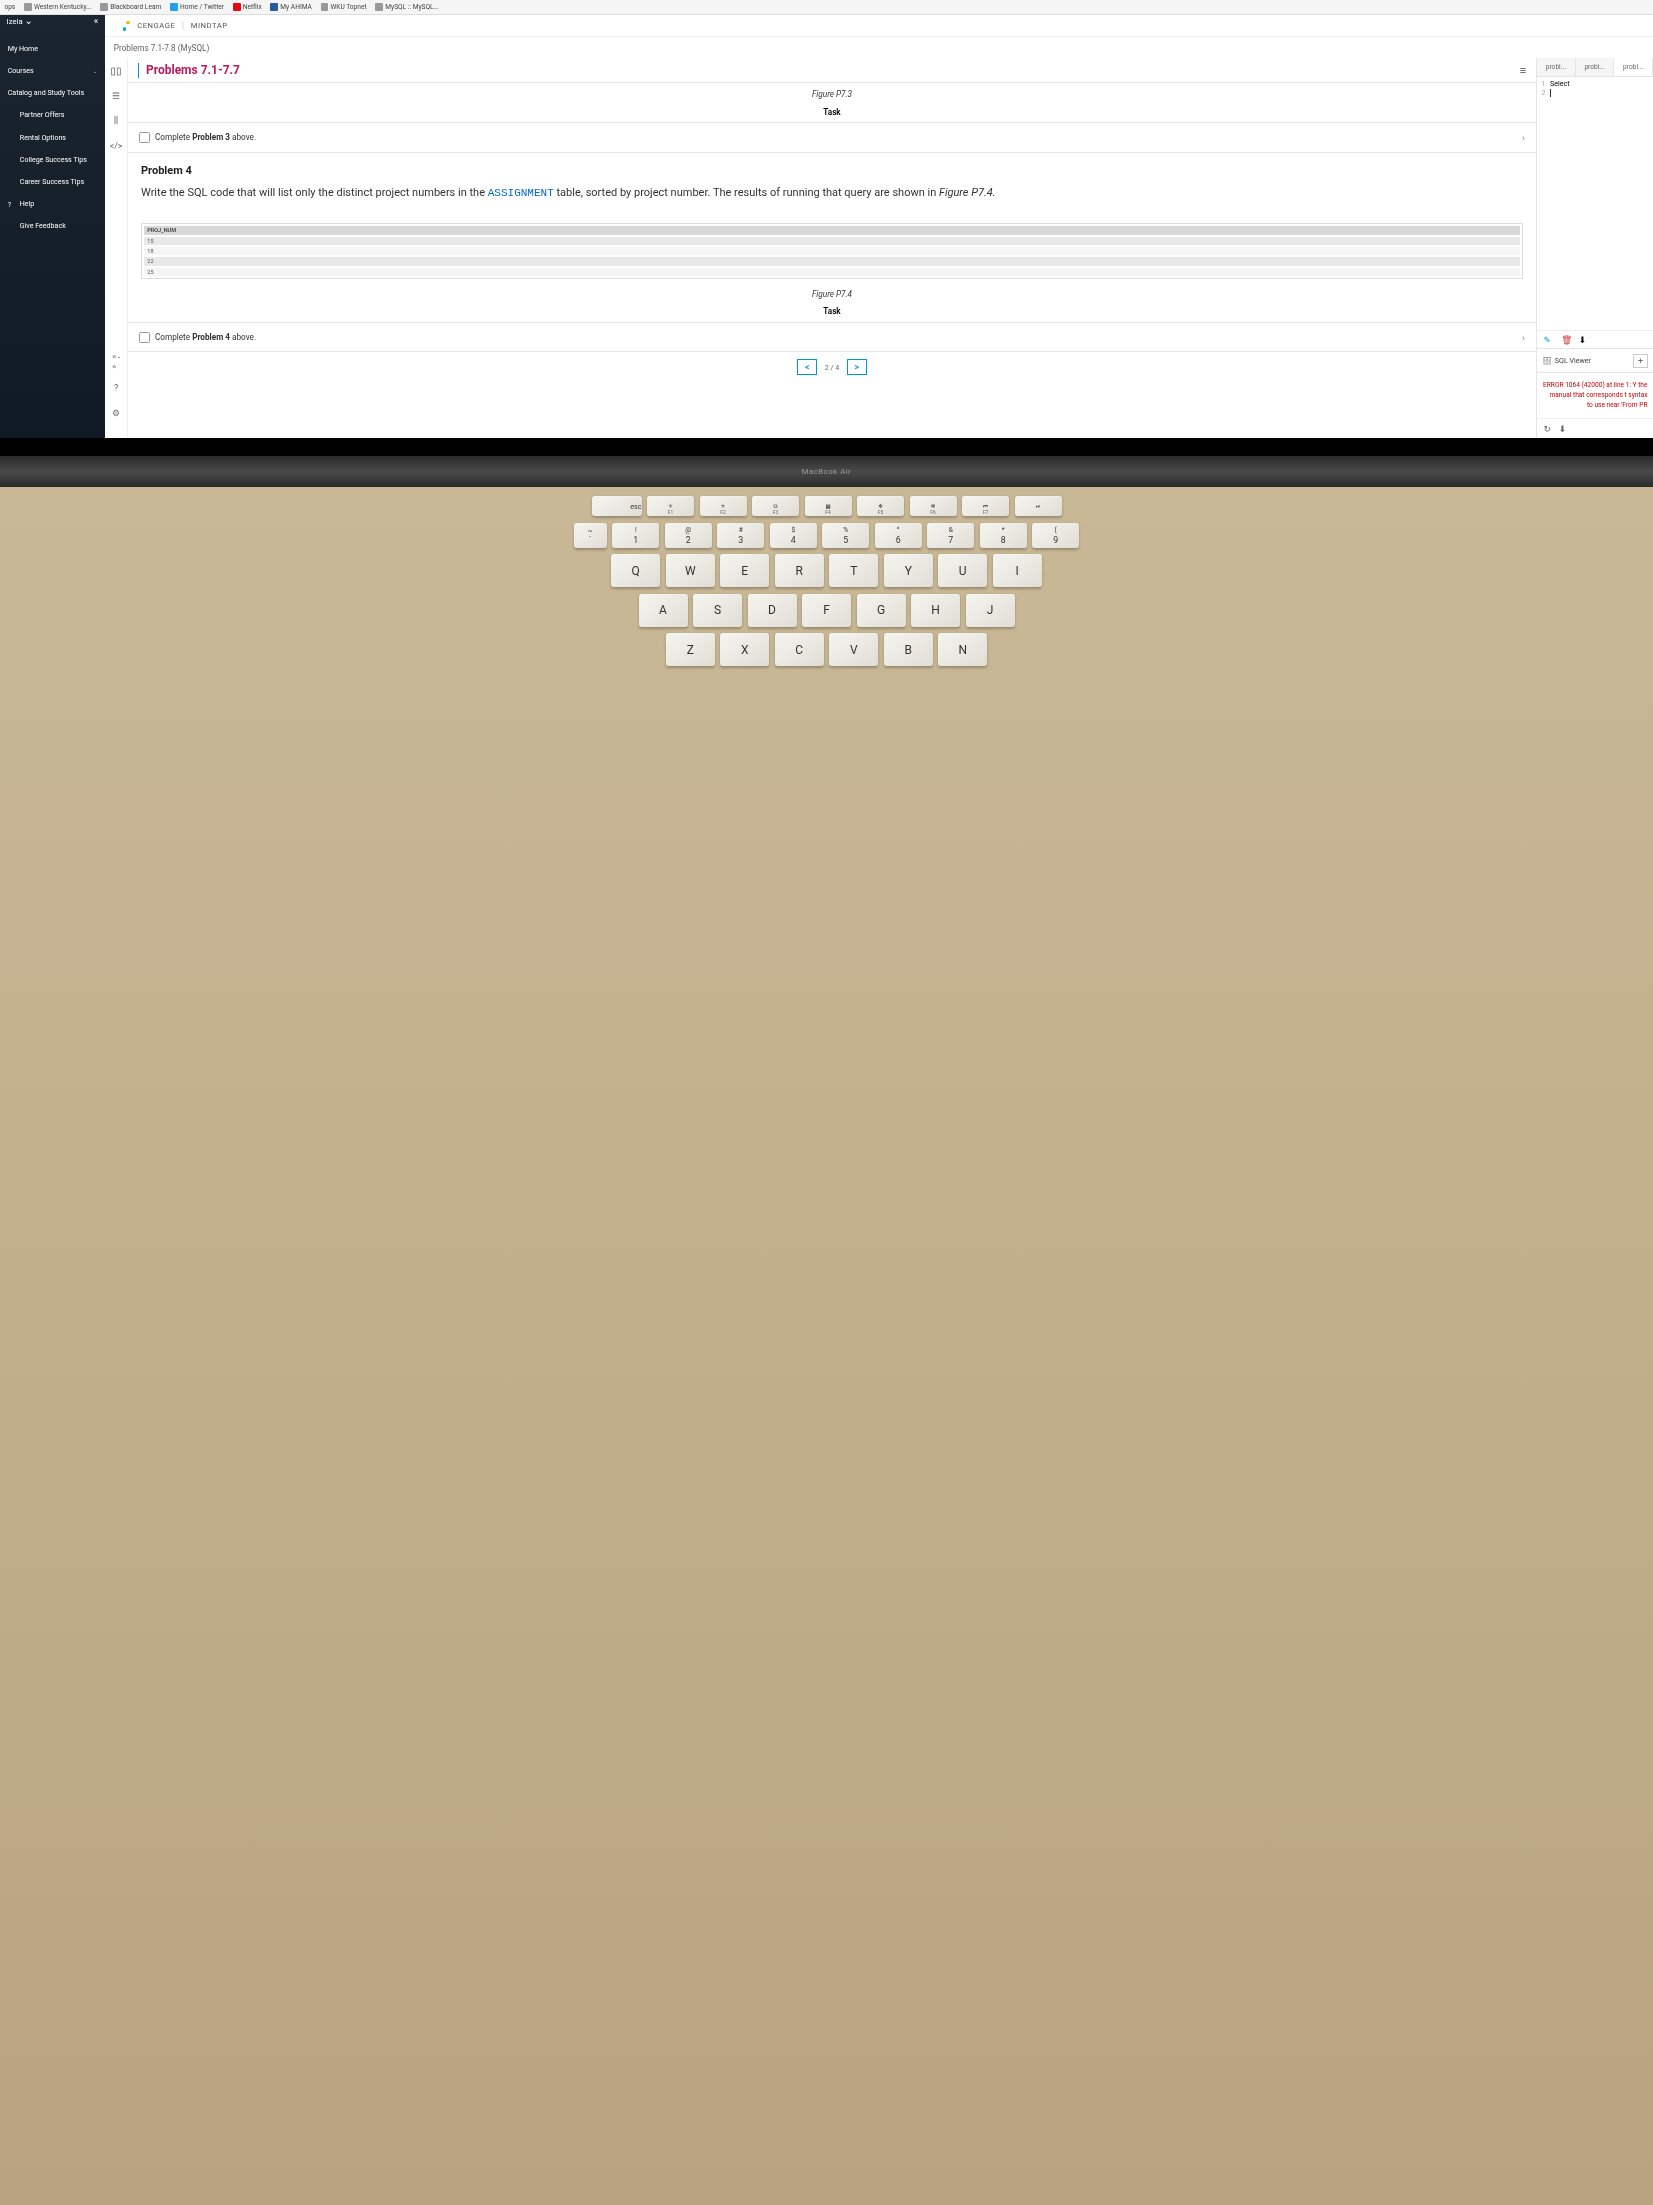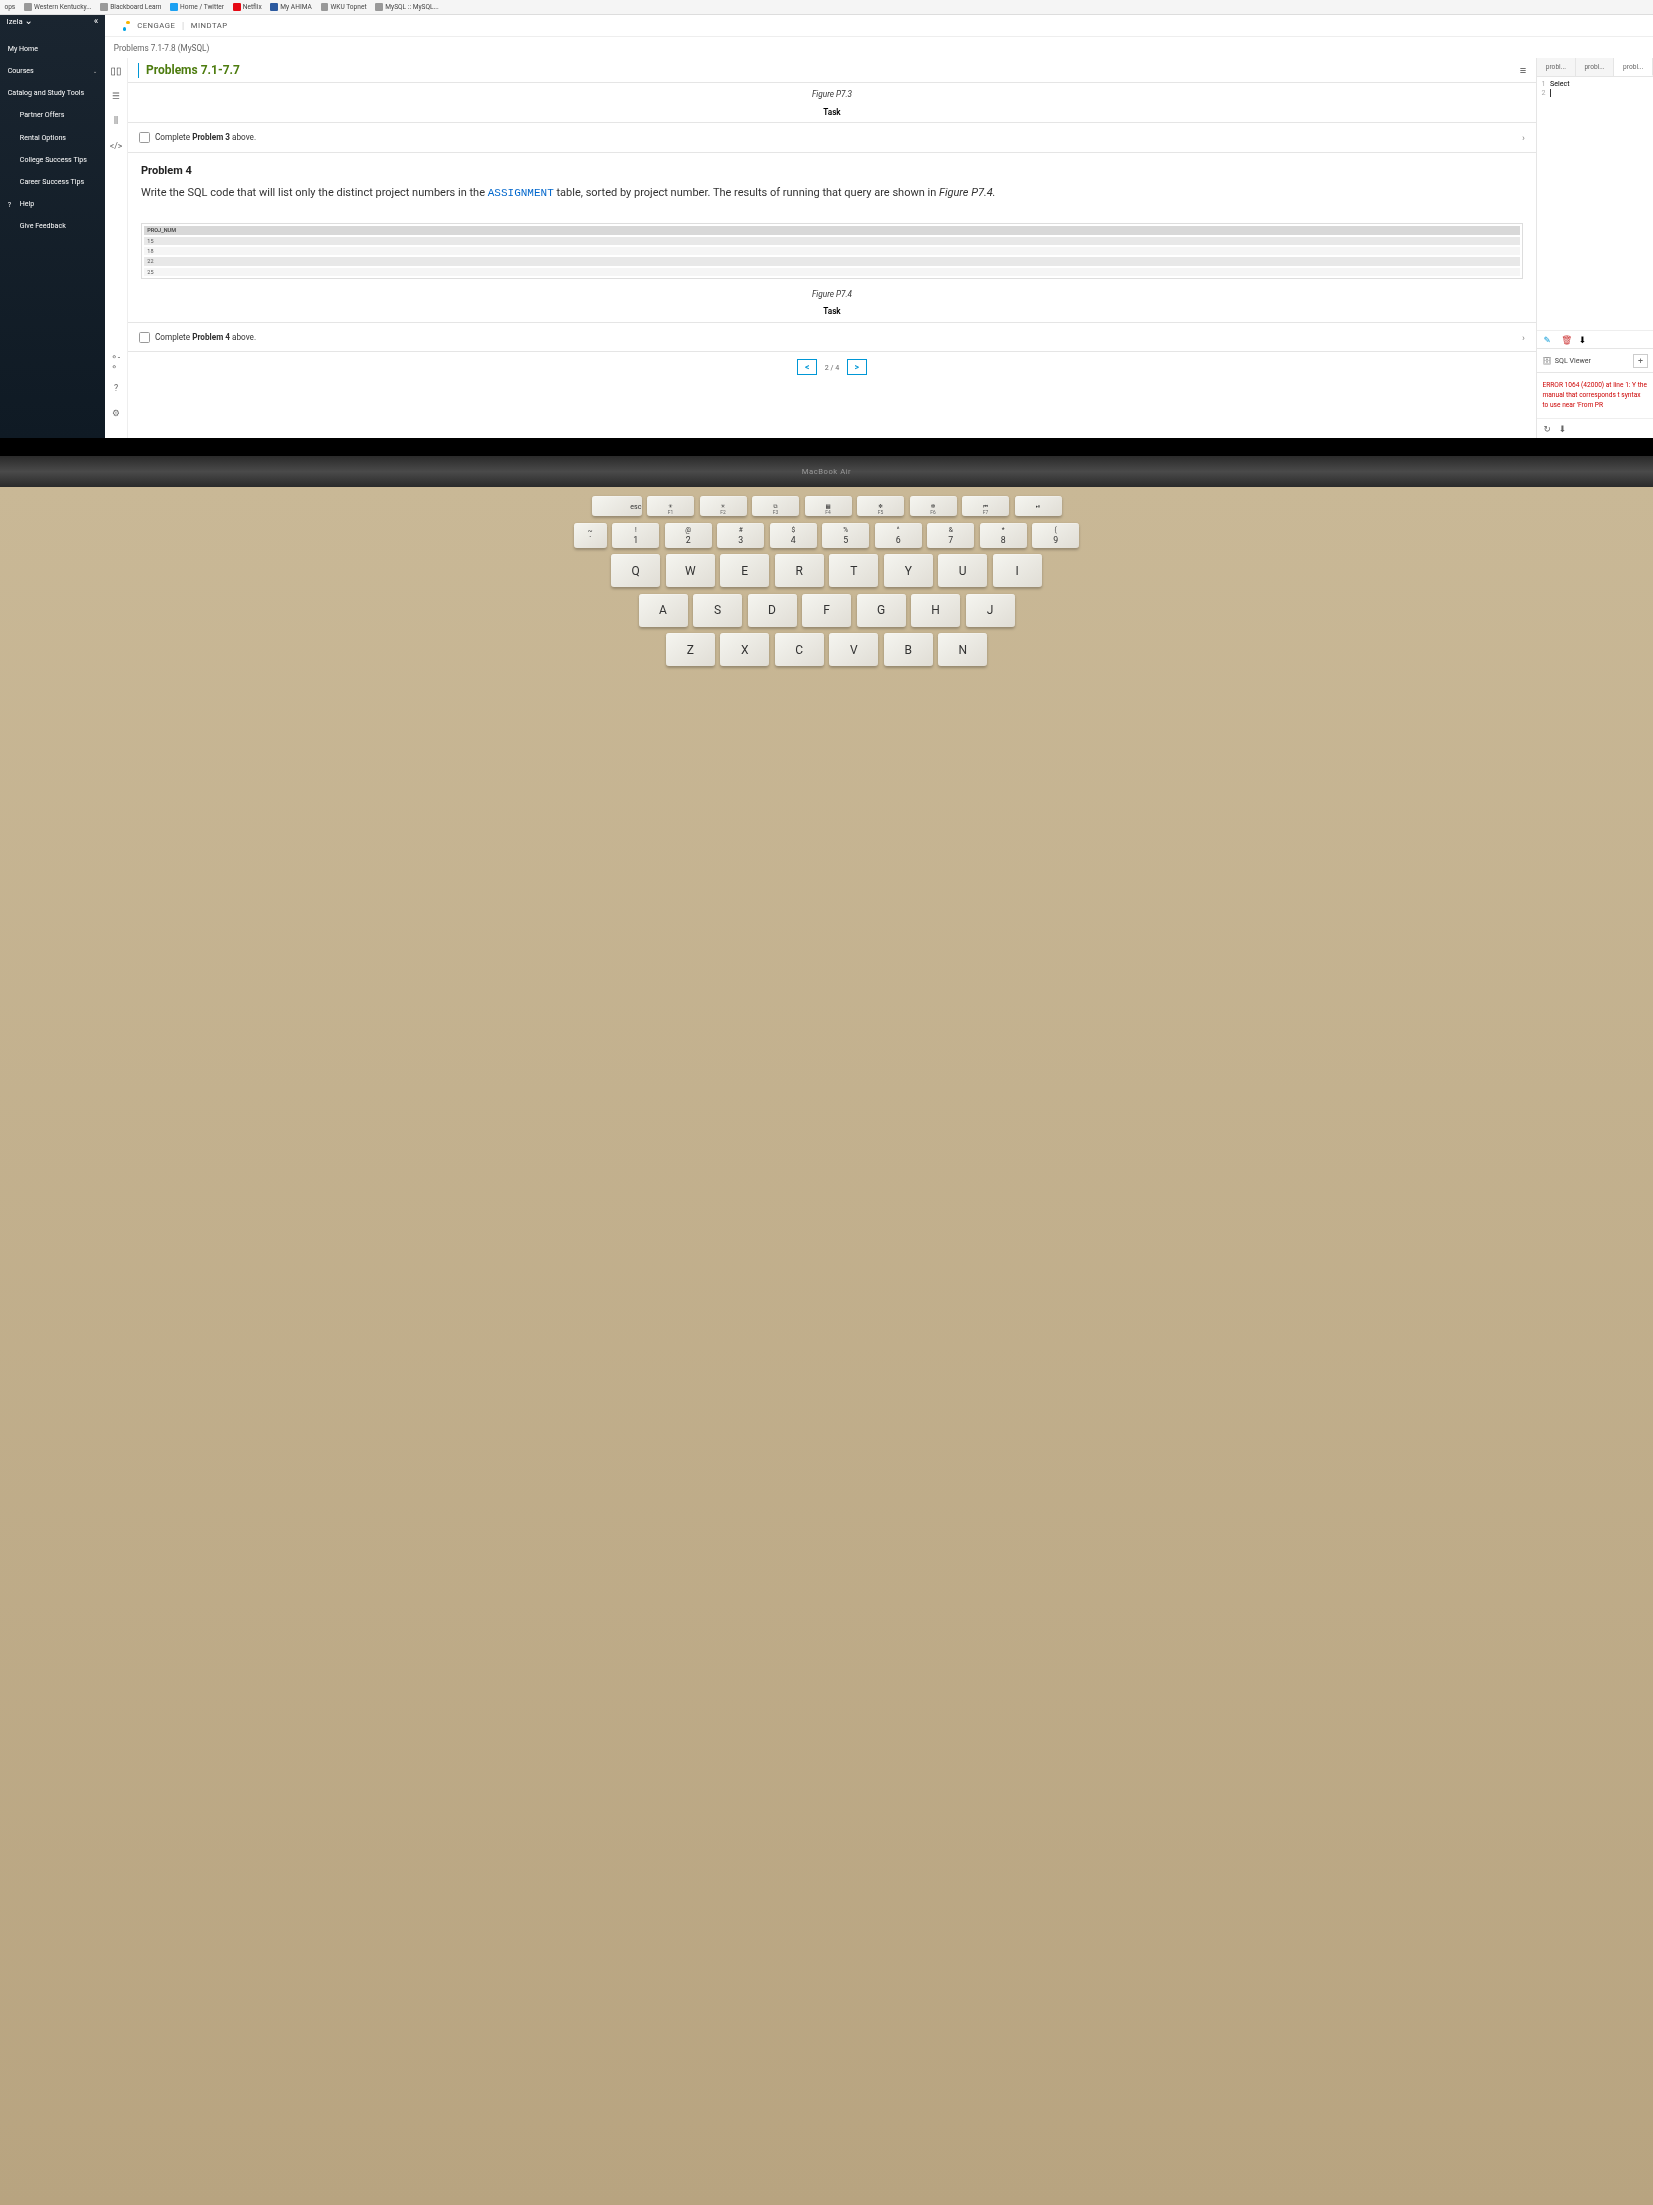--- a/index.html
+++ b/index.html
@@ -43,21 +43,21 @@
 
 
 .icon-rail { width: 23px; border-right: 0.5px solid #eee; display: flex; flex-direction: column; align-items: center; padding-top: 6.6px; gap: 14.2px; color: #666; }
 .rail-icon { width: 11px; height: 11px; cursor: pointer; display: flex; align-items: center; justify-content: center; }
 
 
 .main-content { flex: 1; overflow-y: auto; padding: 0; min-width: 0; }
 .content-header { display: flex; align-items: center; justify-content: space-between; padding: 4.4px 9.8px; border-bottom: 0.5px solid #e5e5e5; }
 .content-title-wrap { display: flex; align-items: center; gap: 6.6px; }
 .vert-bar { width: 1.6px; height: 15.3px; background: #0097d6; }
-.content-title { font-size: 12px; font-weight: 700; color: #4d7c0f; }
+.content-title { font-size: 12px; font-weight: 700; color: #be185d; }
 .hamburger { font-size: 11px; color: #444; cursor: pointer; }
 
 .figure-caption { text-align: center; font-style: italic; font-size: 8.2px; color: #333; padding: 5.5px 0 2.2px; }
 .task-header { text-align: center; font-size: 8.2px; font-weight: 600; padding: 5.5px 0; border-bottom: 0.5px solid #e5e5e5; }
 
 .task-row { display: flex; align-items: flex-start; padding: 8.8px 11px; gap: 5px; border-bottom: 0.5px solid #e5e5e5; cursor: pointer; }
 .task-checkbox { width: 11px; height: 11px; border: 1.1px solid #999; border-radius: 1.6px; flex-shrink: 0; }
 .task-text { flex: 1; font-size: 8.2px; color: #333; }
 .task-chev { color: #888; font-size: 9.8px; }
 
@@ -90,21 +90,21 @@
 .line-content { flex: 1; }
 .cursor-bar { display: inline-block; width: 0.5px; height: 8.2px; background: #333; vertical-align: middle; }
 
 .editor-toolbar { display: flex; gap: 8.8px; padding: 4.4px 6.6px; border-top: 0.5px solid #eee; }
 .tb-icon { width: 8.8px; height: 8.8px; cursor: pointer; }
 
 .viewer-header { display: flex; align-items: center; justify-content: space-between; padding: 4.4px 5.5px; border-top: 0.5px solid #e5e5e5; border-bottom: 0.5px solid #e5e5e5; }
 .viewer-title { display: flex; align-items: center; gap: 3.3px; font-size: 7.1px; color: #444; }
 .add-btn { width: 14.2px; height: 14.2px; border: 0.5px solid #ccc; display: flex; align-items: center; justify-content: center; cursor: pointer; color: #666; }
 
-.error-box { padding: 7.7px 5.5px; font-size: 6.6px; color: #cc0000; line-height: 1.5; text-align: left; }
+.error-box { padding: 7.7px 5.5px; font-size: 6.6px; color: #cc0000; line-height: 1.5; text-align: right; }
 .result-toolbar { display: flex; gap: 7.7px; padding: 4.4px 6.6px; border-top: 0.5px solid #eee; color: #666; }
 
 
 .laptop-bezel { height: 17.5px; background: #000; }
 .hinge { height: 31px; background: linear-gradient(180deg, #2a2a2a 0%, #4a4a4a 50%, #2a2a2a 100%); display: flex; align-items: center; justify-content: center; color: #999; font-size: 7.7px; letter-spacing: 0.5px; }
 .keyboard-area { flex: 1; background: linear-gradient(180deg, #c9b896 0%, #b8a480 100%); padding: 9.8px 5.5px; }
 .key-row { display: flex; gap: 5.5px; margin-bottom: 6.6px; justify-content: center; }
 .key { background: linear-gradient(145deg, #f5f5f0, #e0ddd5); border-radius: 3.3px; box-shadow: 0 1.6px 2.7px rgba(0,0,0,0.25), inset 0 0.5px 0 rgba(255,255,255,0.5); display: flex; flex-direction: column; align-items: center; justify-content: center; font-size: 7.1px; color: #333; position: relative; }
 .fn-key { width: 47px; height: 19.7px; font-size: 5.5px; }
 .fn-key .fn-label { font-size: 4.9px; color: #666; position: absolute; bottom: 1.1px; }

